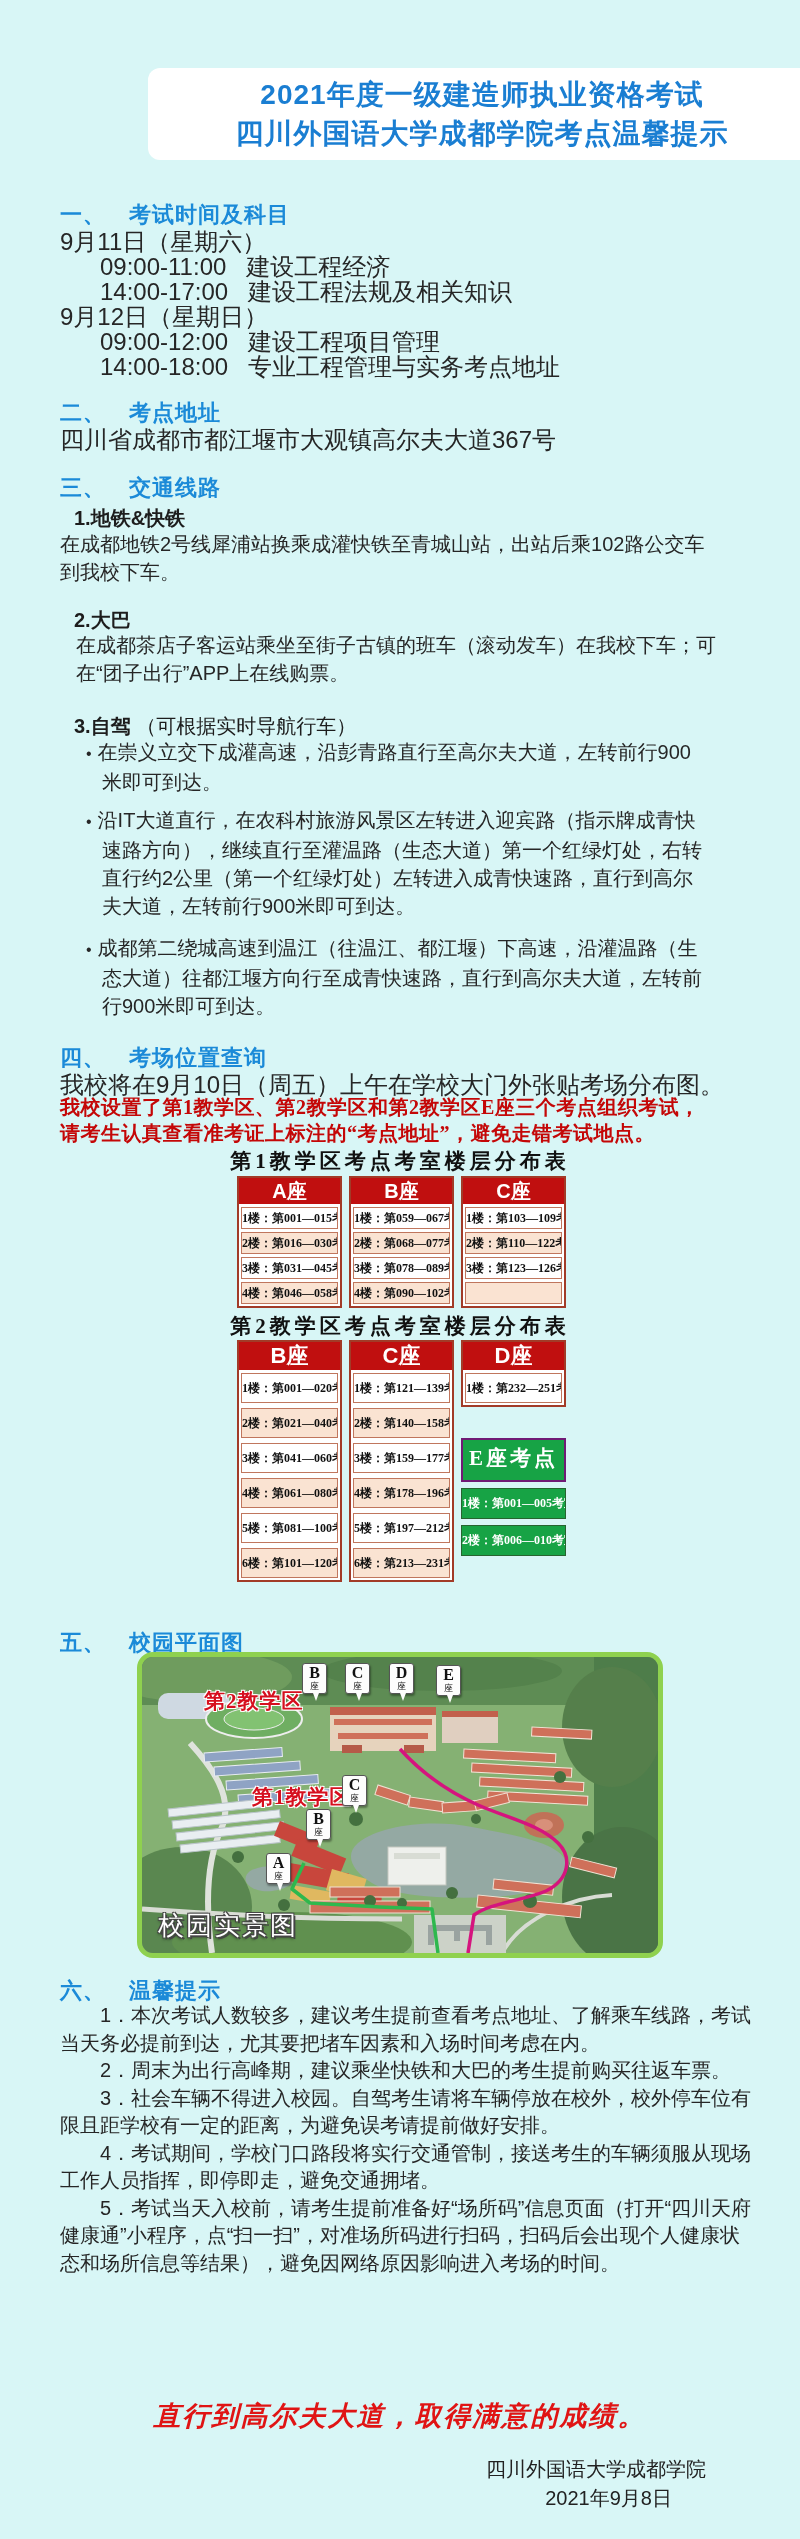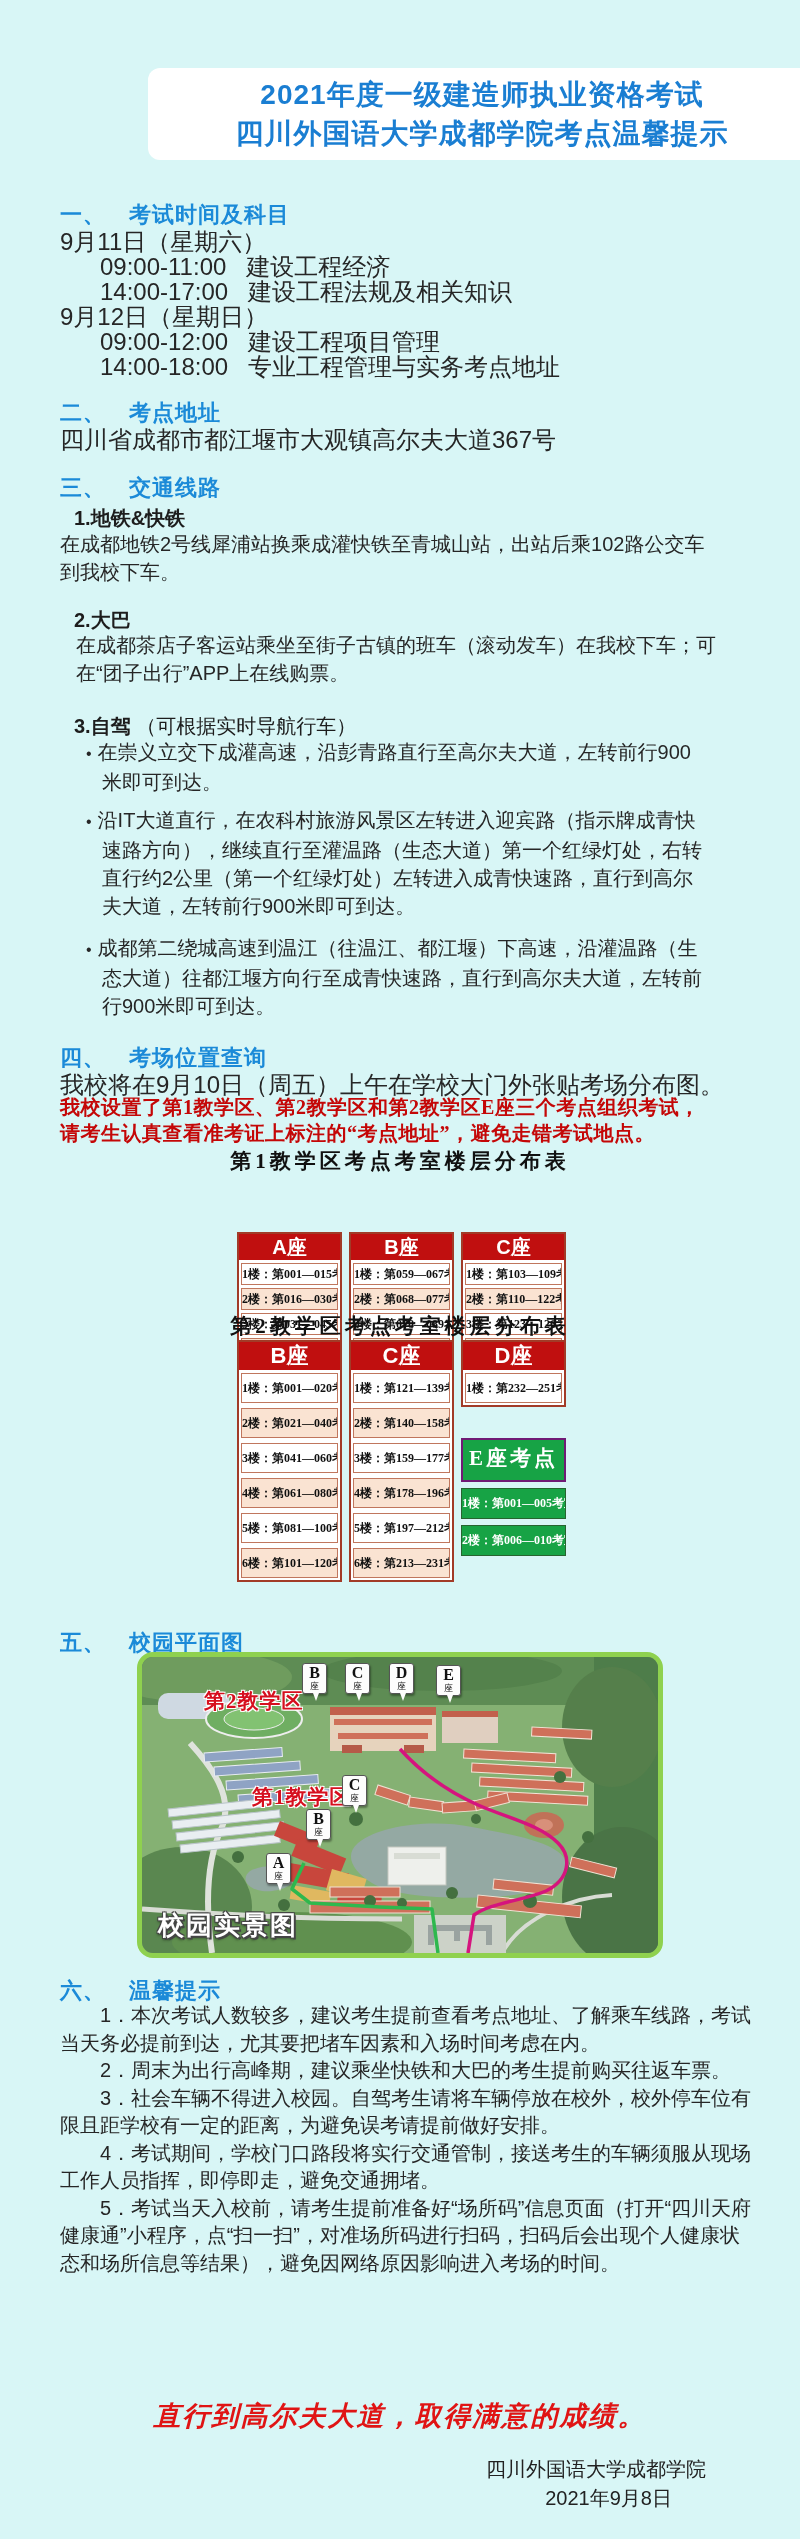--- a/index.html
+++ b/index.html
@@ -91,21 +91,21 @@
     display:block; font-family:"Liberation Serif","DejaVu Serif",serif;
     font-weight:bold; font-size:16px; line-height:16px; color:#111;
   }
   .bld-tag .suffix { display:block; font-size:9px; line-height:10px; color:#111; }
   .bld-tag::after {
     content:""; position:absolute; left:10px; bottom:-8px; width:0; height:0;
     border-left:3px solid transparent; border-right:3px solid transparent;
     border-top:8px solid #fdfdfd;
   }
   .map-caption {
-    position:absolute; left:16px; bottom:10px; font-size:26px; font-weight:bold;
+    position:absolute; left:16px; bottom:10px; font-size:26px; font-weight:normal;
     color:#ffffff; letter-spacing:2px;
     text-shadow:2px 2px 0 #444,-1px -1px 0 #444,1px -1px 0 #444,-1px 1px 0 #444,0 2px 3px rgba(0,0,0,0.6);
   }
   
   .tips { position:absolute; left:60px; top:2002px; width:694px; }
   .tips p { font-size:20px; line-height:27.5px; color:#262626; text-indent:2em; }
   
   .wish {
     position:absolute; left:0; top:2398px; width:800px; text-align:center;
     font-family:"Liberation Serif","DejaVu Serif",serif; font-style:italic; font-weight:bold;
@@ -150,21 +150,21 @@
   <div class="para bullet-item" style="left:86px; top:738px; width:620px;">在崇义立交下成灌高速，沿彭青路直行至高尔夫大道，左转前行900米即可到达。</div>
   <div class="para bullet-item" style="left:86px; top:806px; width:624px;">沿IT大道直行，在农科村旅游风景区左转进入迎宾路（指示牌成青快速路方向），继续直行至灌温路（生态大道）第一个红绿灯处，右转直行约2公里（第一个红绿灯处）左转进入成青快速路，直行到高尔夫大道，左转前行900米即可到达。</div>
   <div class="para bullet-item" style="left:86px; top:934px; width:620px;">成都第二绕城高速到温江（往温江、都江堰）下高速，沿灌温路（生态大道）往都江堰方向行至成青快速路，直行到高尔夫大道，左转前行900米即可到达。</div>
 
   <div class="sec-head" style="top:1043px;">四、　考场位置查询</div>
   <div class="body-line" style="top:1069px;">我校将在9月10日（周五）上午在学校大门外张贴考场分布图。</div>
   <div class="red-line" style="top:1094px;">我校设置了第1教学区、第2教学区和第2教学区E座三个考点组织考试，</div>
   <div class="red-line" style="top:1120px;">请考生认真查看准考证上标注的“考点地址”，避免走错考试地点。</div>
 
   <div class="tbl-caption" style="top:1147px;">第1教学区考点考室楼层分布表</div>
-  <div class="tbl-group t1" style="top:1232px;border-radius:8px;">
+  <div class="tbl-group t1" style="top:1176px;border-radius:8px;">
     <div class="t-col">
       <div class="t-head">A座</div>
       <div class="t-rows">
         <div class="t-row row-a">1楼：第001—015考室</div>
         <div class="t-row row-b">2楼：第016—030考室</div>
         <div class="t-row row-a">3楼：第031—045考室</div>
         <div class="t-row row-b">4楼：第046—058考室</div>
       </div>
     </div>
     <div class="t-col">

